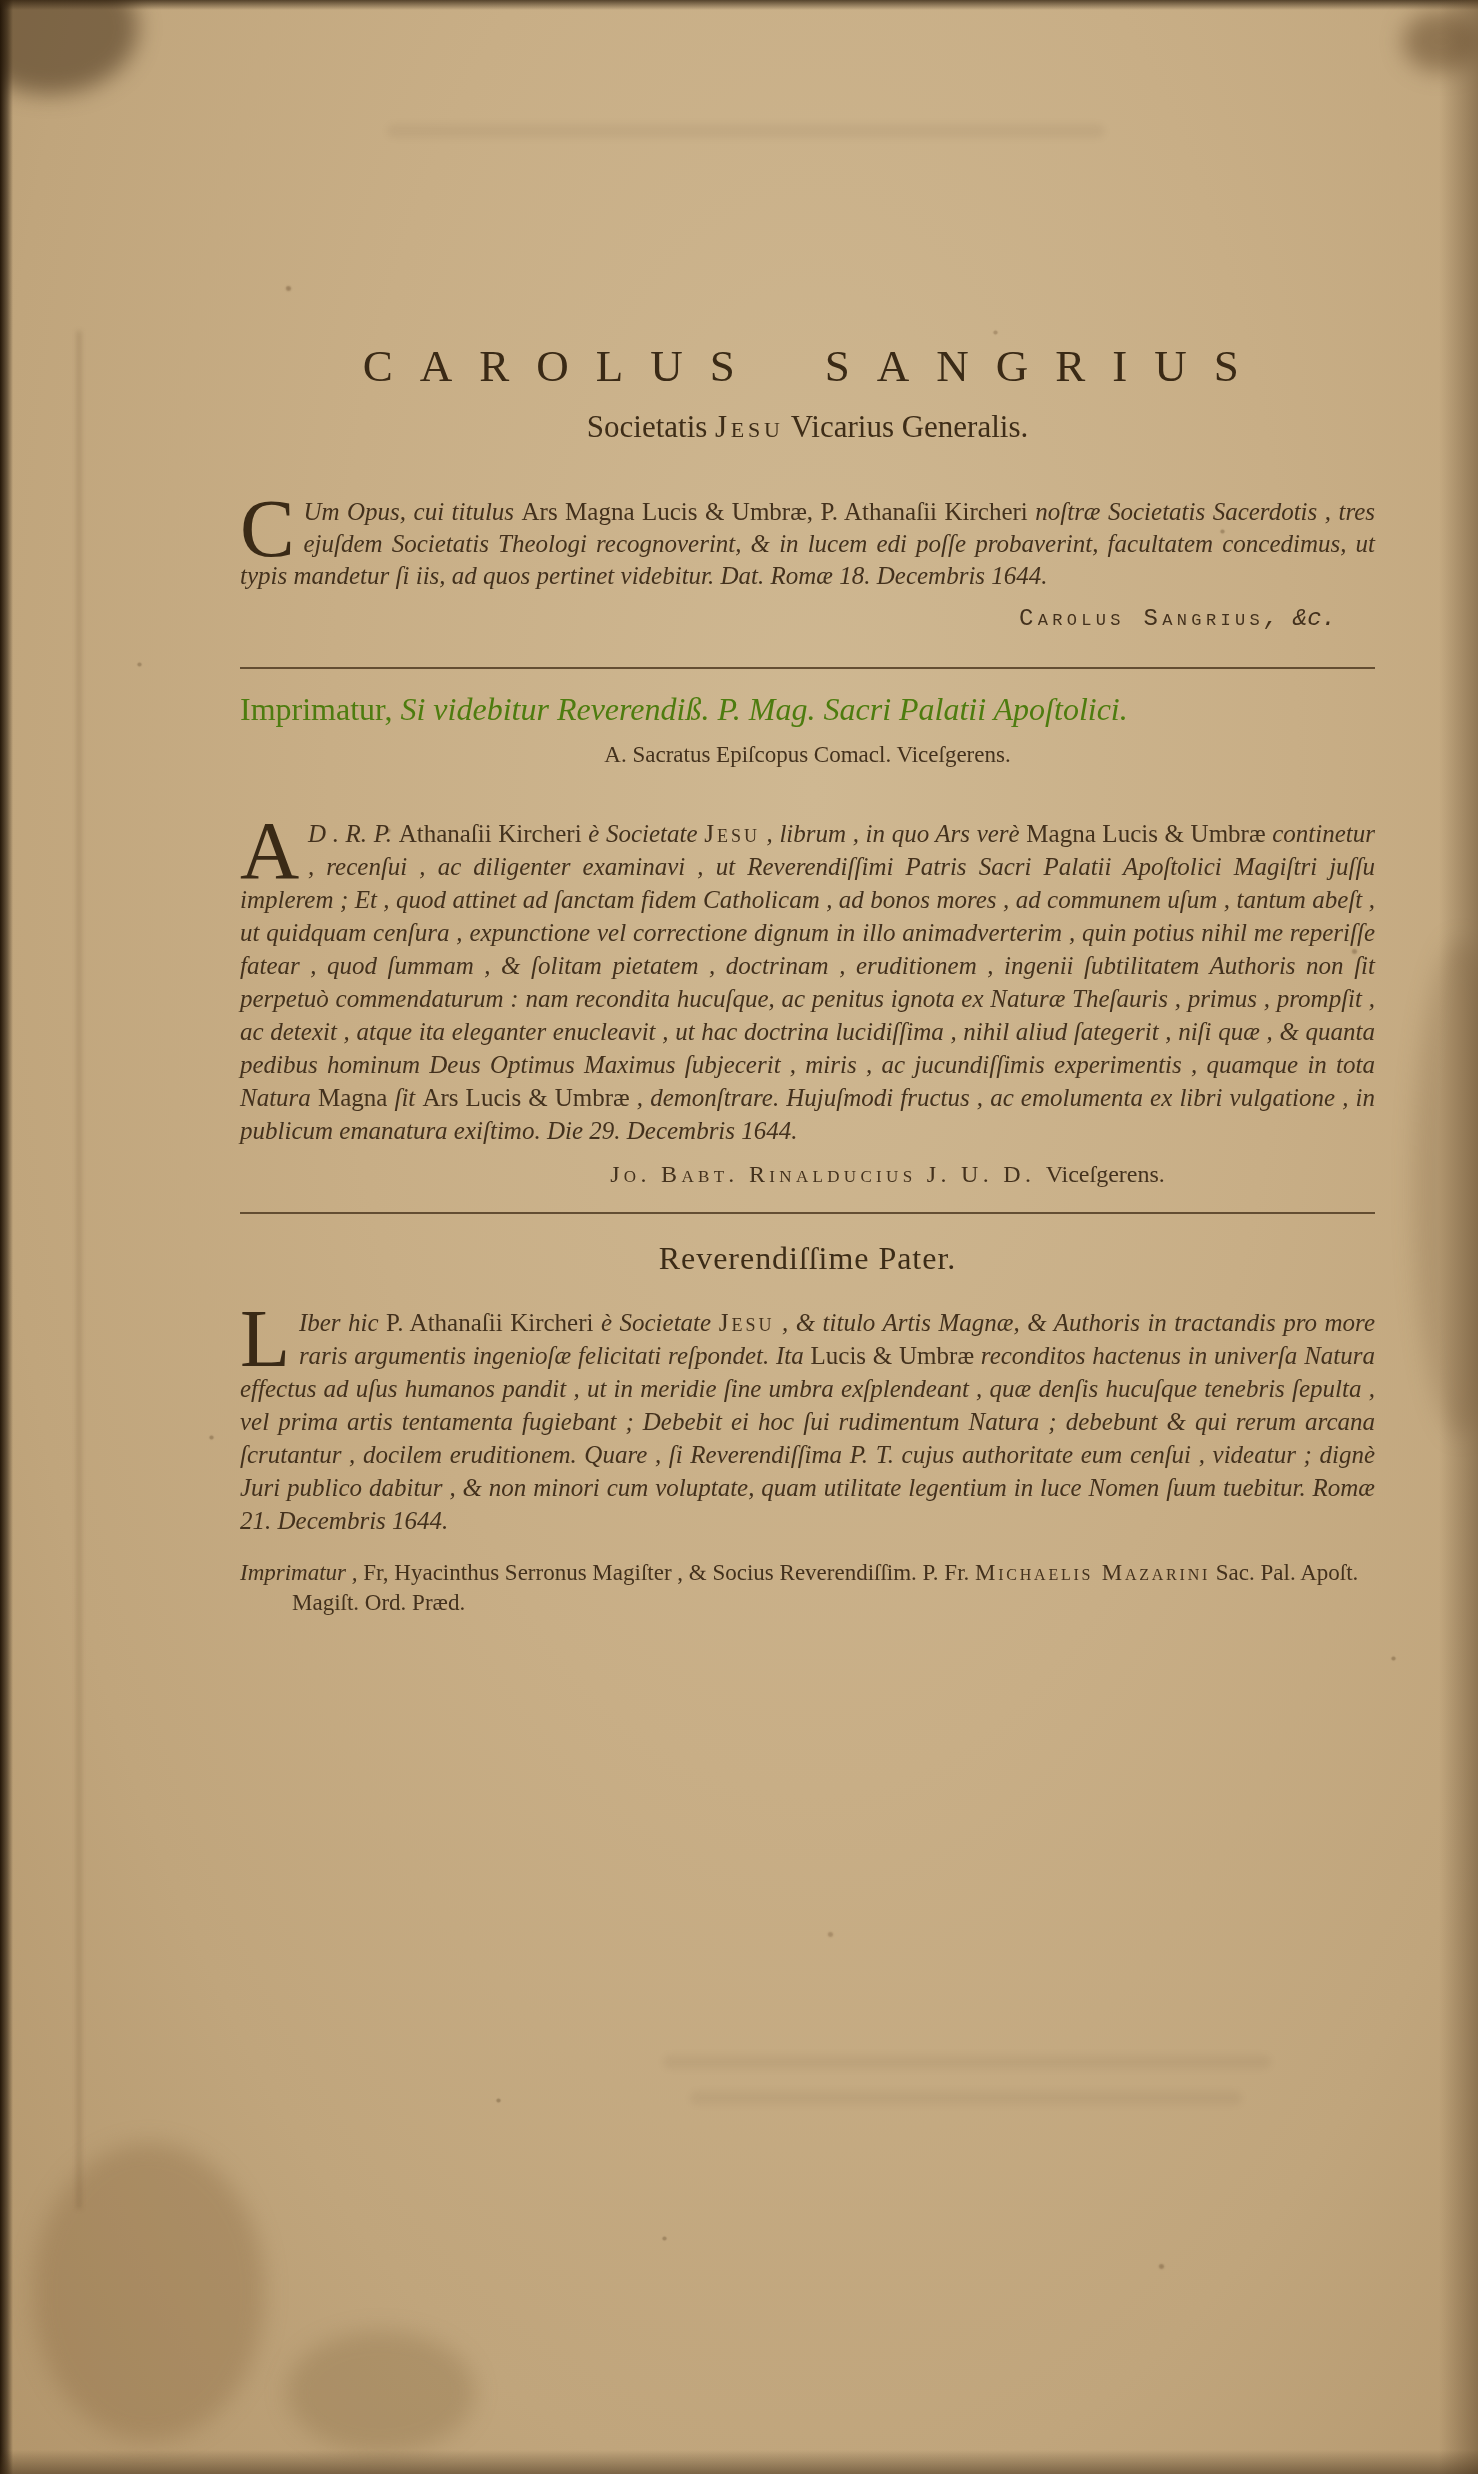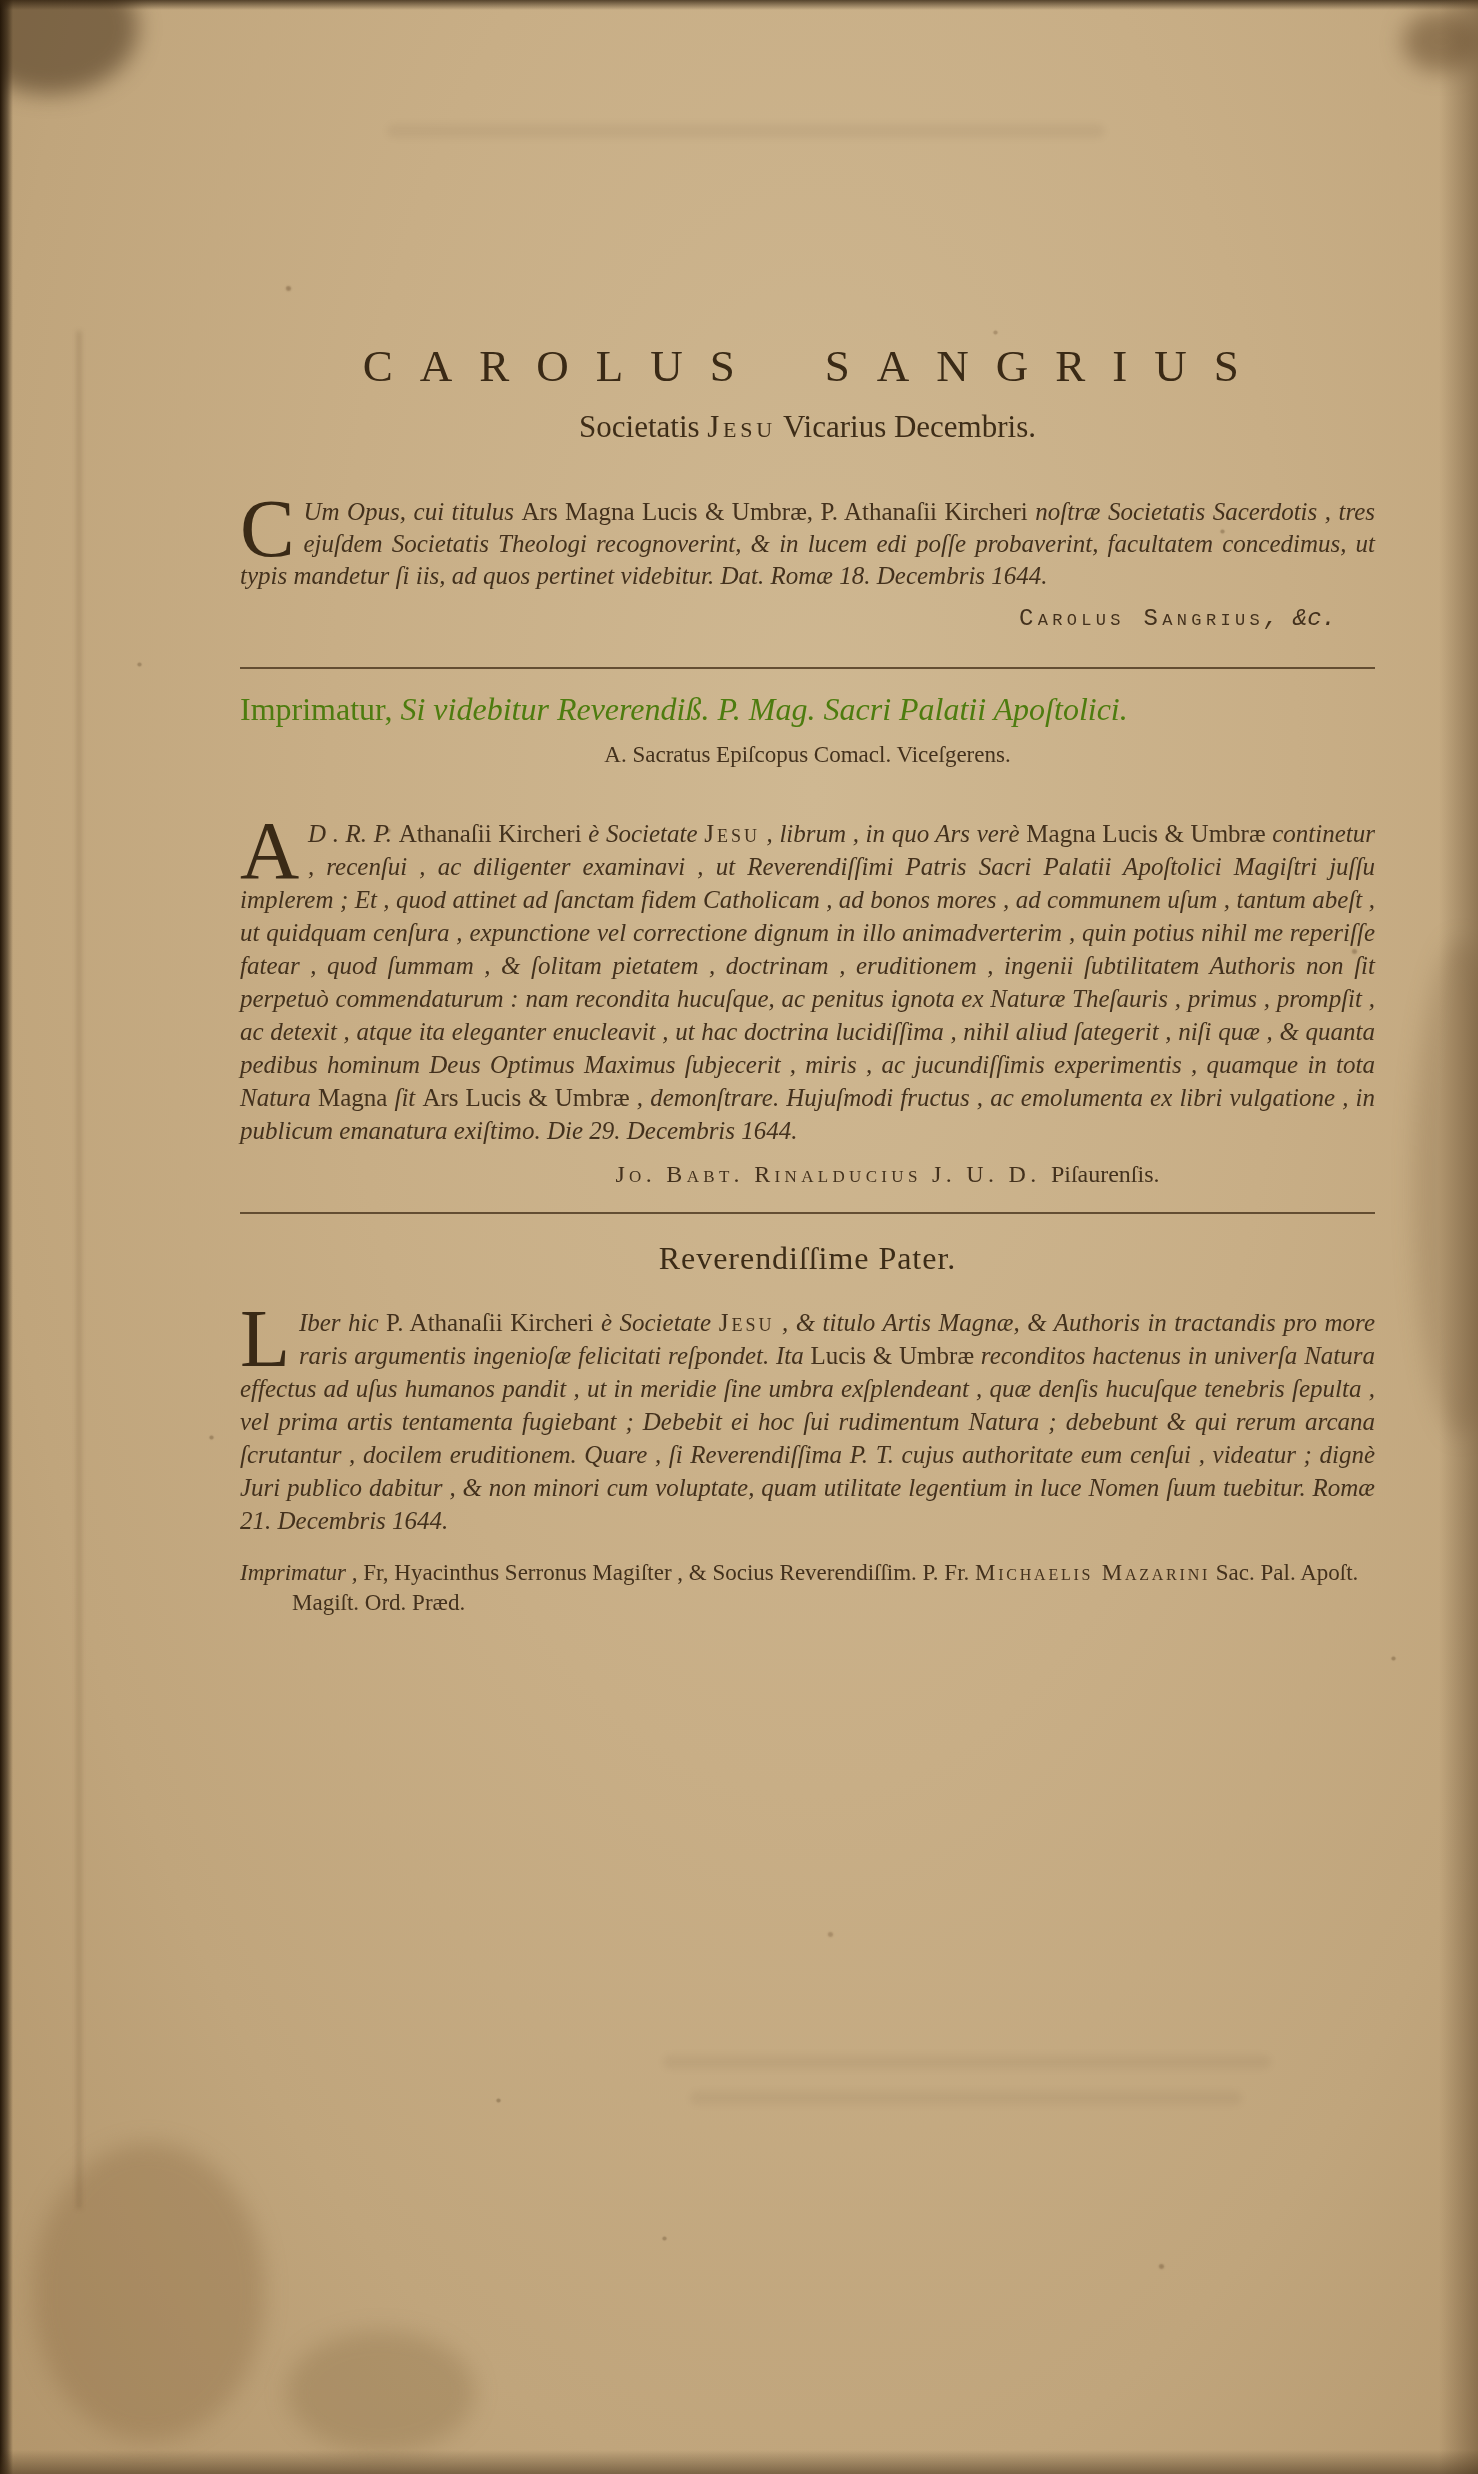--- a/index.html
+++ b/index.html
@@ -65,35 +65,35 @@
 </style>
 </head>
 <body>
 
 <div class="page">
 
   <div class="content">
 
     <h1 class="title">CAROLUS SANGRIUS</h1>
 
-    <div class="subtitle"><span class="seg seg-r">Societatis </span><span class="seg seg-sc">Jesu</span><span class="seg seg-r"> Vicarius Decembris.</span></div>
+    <div class="subtitle"><span class="seg seg-r">Societatis </span><span class="seg seg-sc">Jesu</span><span class="seg seg-r"> Vicarius Generalis.</span></div>
 
     <p class="para para-license"><span class="dropcap">C</span><span><span class="seg seg-i">Um Opus, cui titulus </span><span class="seg seg-r">Ars Magna Lucis &amp; Umbræ, P. Athanaſii Kircheri </span><span class="seg seg-i">noſtræ Societatis Sacerdotis , tres ejuſdem Societatis Theologi recognoverint, &amp; in lucem edi poſſe probaverint, facultatem concedimus, ut typis mandetur ſi iis, ad quos pertinet videbitur. Dat. Romæ 18. Decembris 1644.</span></span></p>
 
     <div class="sig sig-right"><span class="seg seg-sc">Carolus Sangrius</span><span class="seg seg-i">, &amp;c.</span></div>
 
     <hr class="rule">
 
     <div class="imprimatur-heading"><span class="seg seg-r">Imprimatur, </span><span class="seg seg-i">Si videbitur Reverendiß. P. Mag. Sacri Palatii Apoſtolici.</span></div>
 
     <div class="vicesgerens">A. Sacratus Epiſcopus Comacl. Viceſgerens.</div>
 
     <p class="para para-approbation"><span class="dropcap">A</span><span><span class="seg seg-i">D . R. P. </span><span class="seg seg-r">Athanaſii Kircheri </span><span class="seg seg-i">è Societate </span><span class="seg seg-sc">Jesu</span><span class="seg seg-i"> , librum , in quo Ars verè </span><span class="seg seg-r">Magna Lucis &amp; Umbræ </span><span class="seg seg-i">continetur , recenſui , ac diligenter examinavi , ut Reverendiſſimi Patris Sacri Palatii Apoſtolici Magiſtri juſſu implerem ; Et , quod attinet ad ſanctam fidem Catholicam , ad bonos mores , ad communem uſum , tantum abeſt , ut quidquam cenſura , expunctione vel correctione dignum in illo animadverterim , quin potius nihil me reperiſſe fatear , quod ſummam , &amp; ſolitam pietatem , doctrinam , eruditionem , ingenii ſubtilitatem Authoris non ſit perpetuò commendaturum : nam recondita hucuſque, ac penitus ignota ex Naturæ Theſauris , primus , prompſit , ac detexit , atque ita eleganter enucleavit , ut hac doctrina lucidiſſima , nihil aliud ſategerit , niſi quæ , &amp; quanta pedibus hominum Deus Optimus Maximus ſubjecerit , miris , ac jucundiſſimis experimentis , quamque in tota Natura </span><span class="seg seg-r">Magna </span><span class="seg seg-i">ſit </span><span class="seg seg-r">Ars Lucis &amp; Umbræ</span><span class="seg seg-i"> , demonſtrare. Hujuſmodi fructus , ac emolumenta ex libri vulgatione , in publicum emanatura exiſtimo. Die 29. Decembris 1644.</span></span></p>
 
-    <div class="sig sig-center1"><span class="seg seg-sc">Jo. Babt. Rinalducius J. U. D. </span><span class="seg seg-r">Piſaurenſis.</span></div>
+    <div class="sig sig-center1"><span class="seg seg-sc">Jo. Babt. Rinalducius J. U. D. </span><span class="seg seg-r">Viceſgerens.</span></div>
 
     <hr class="rule rule-2">
 
     <h2 class="rev-pater">Reverendiſſime Pater.</h2>
 
     <p class="para para-dedication"><span class="dropcap">L</span><span><span class="seg seg-i">Iber hic </span><span class="seg seg-r">P. Athanaſii Kircheri </span><span class="seg seg-i">è Societate </span><span class="seg seg-sc">Jesu</span><span class="seg seg-i"> , &amp; titulo Artis Magnæ, &amp; Authoris in tractandis pro more raris argumentis ingenioſæ felicitati reſpondet. Ita </span><span class="seg seg-r">Lucis &amp; Umbræ</span><span class="seg seg-i"> reconditos hactenus in univerſa Natura effectus ad uſus humanos pandit , ut in meridie ſine umbra exſplendeant , quæ denſis hucuſque tenebris ſepulta , vel prima artis tentamenta fugiebant ; Debebit ei hoc ſui rudimentum Natura ; debebunt &amp; qui rerum arcana ſcrutantur , docilem eruditionem. Quare , ſi Reverendiſſima P. T. cujus authoritate eum cenſui , videatur ; dignè Juri publico dabitur , &amp; non minori cum voluptate, quam utilitate legentium in luce Nomen ſuum tuebitur. Romæ 21. Decembris 1644.</span></span></p>
 
 
     <p class="final"><span class="seg seg-i">Imprimatur , </span><span class="seg seg-r">Fr, Hyacinthus Serronus Magiſter , &amp; Socius Reverendiſſim. P. Fr. </span><span class="seg seg-sc">Michaelis Mazarini</span><span class="seg seg-r"> Sac. Pal. Apoſt. Magiſt. Ord. Præd.</span></p>
 

